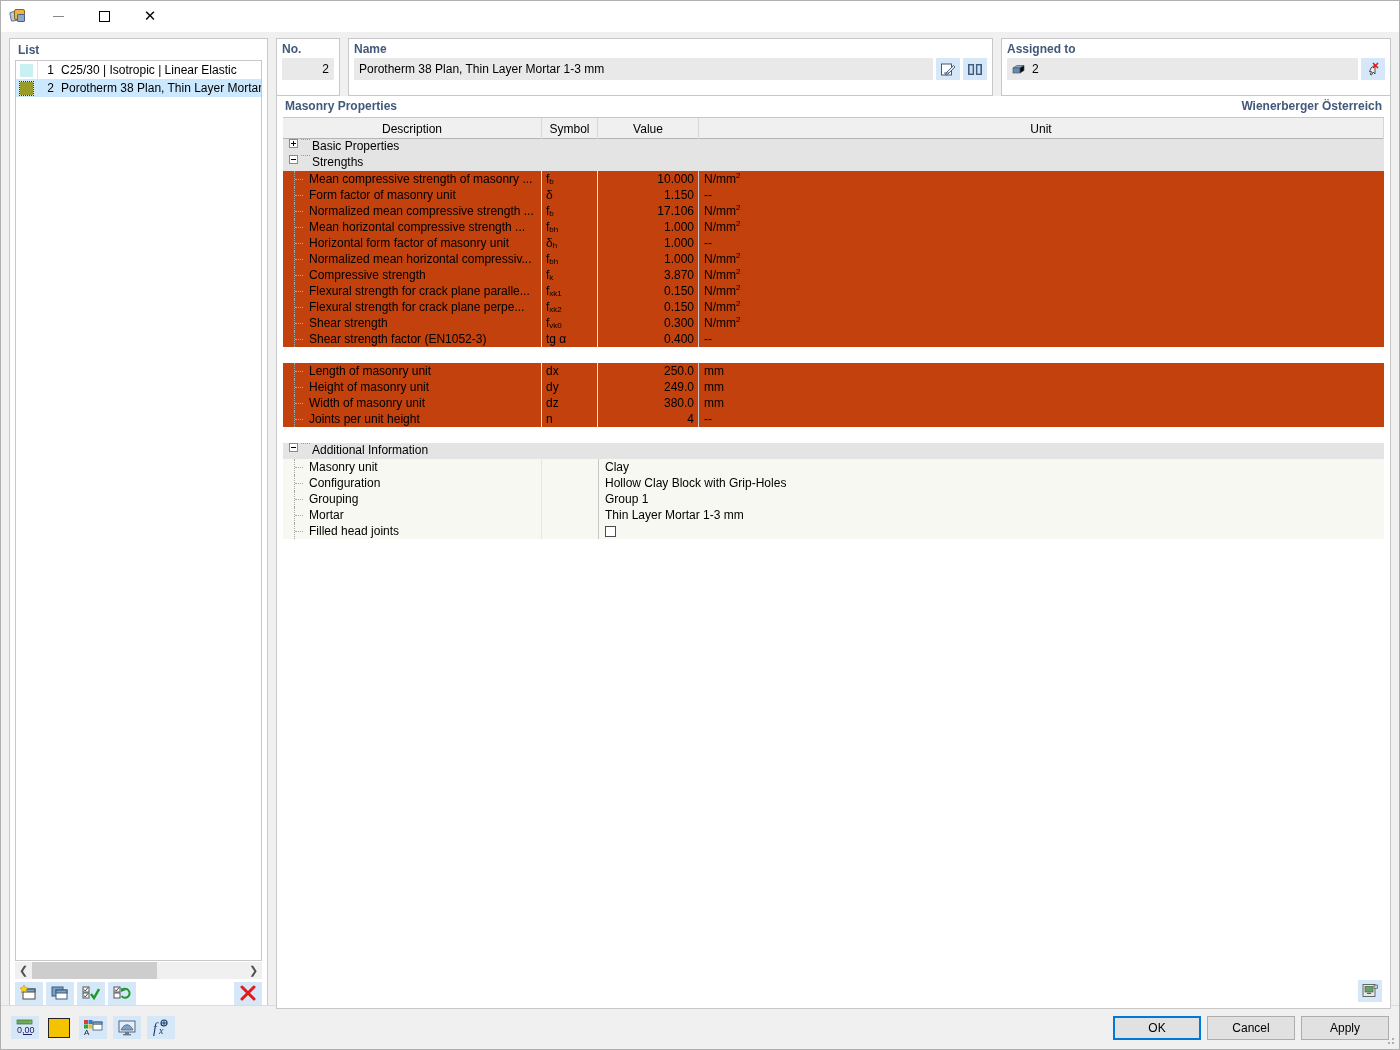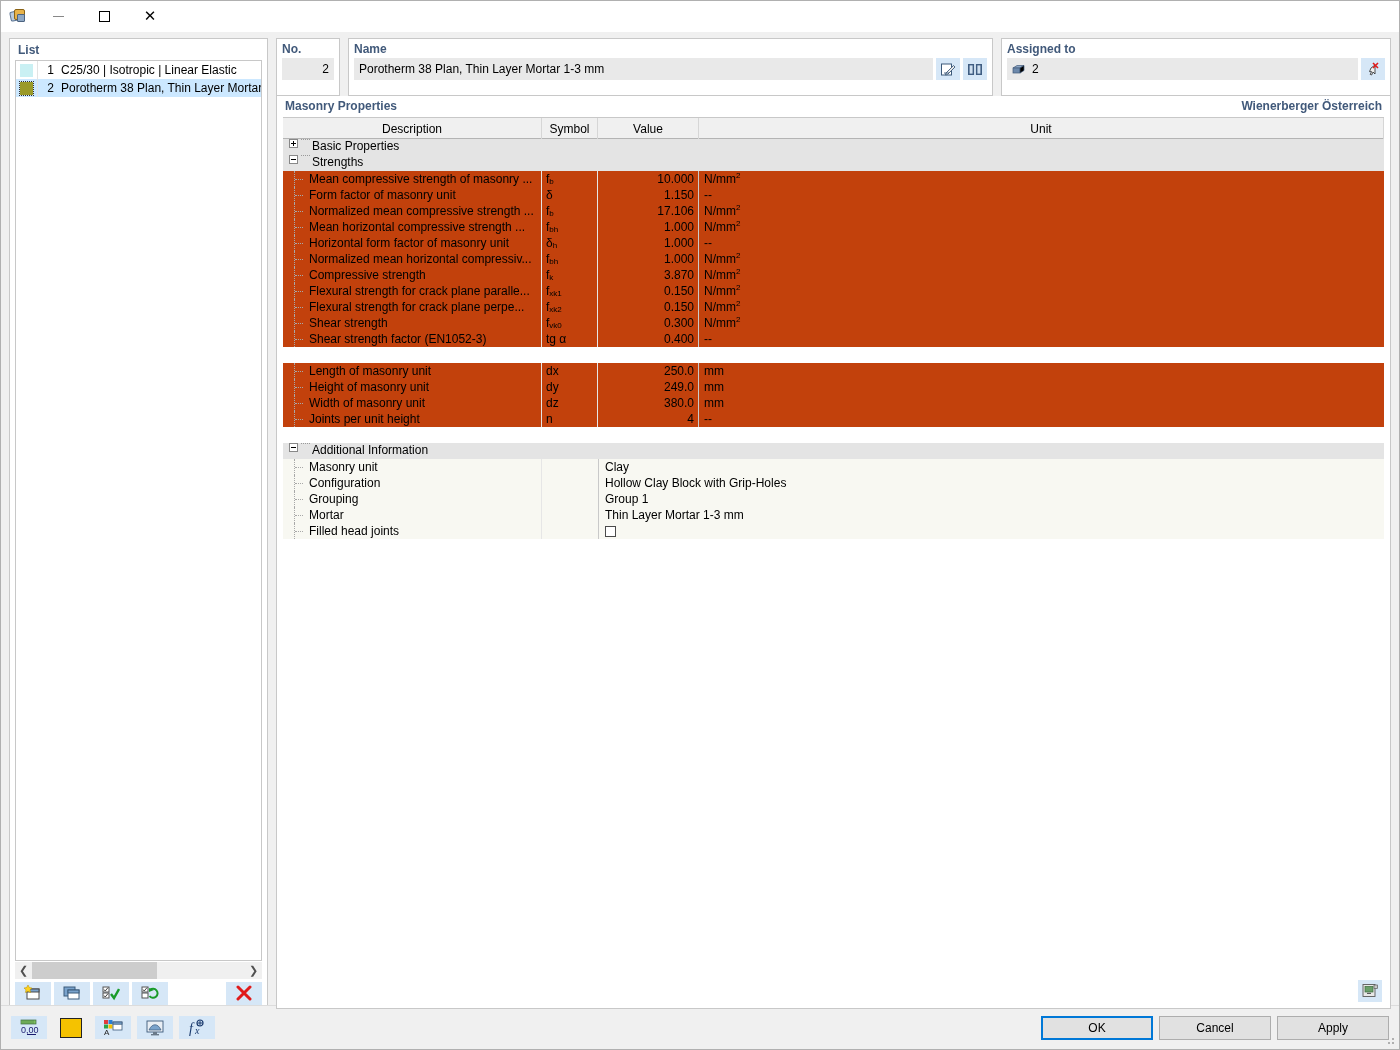--- a/index.html
+++ b/index.html
@@ -133,21 +133,21 @@
   .hs-thumb { position: absolute; left: 0; top: 0; width: 125px; height: 17px; background: #cdcdcd; }
   .left-toolbar {
     height: 30px;
     display: flex;
     align-items: center;
     padding: 0 5px;
     gap: 3px;
     flex: none;
   }
   .tb-btn {
-    width: 36px; height: 23px;
+    width: 28px; height: 23px;
     background: #d6e7f7;
     display: flex; align-items: center; justify-content: center;
     position: relative;
     flex: none;
   }
   .tb-btn.plain { background: transparent; }
   .tb-spacer { flex: 1; }
 
   
   .right-panel {
@@ -381,21 +381,21 @@
     flex: none;
     background: #f0f0f0;
     border-top: 1px solid #dcdcdc;
     display: flex;
     align-items: center;
     padding: 0 10px;
     gap: 6px;
   }
   .footer-spacer { flex: 1; }
   .dlg-btn {
-    width: 112px; height: 24px;
+    width: 88px; height: 24px;
     background: #e1e1e1;
     border: 1px solid #adadad;
     font-size: 12px;
     font-family: "Liberation Sans", sans-serif;
     display: flex; align-items: center; justify-content: center;
     color: #000;
   }
   .dlg-btn.primary { border: 2px solid #0078d7; }
   .grip {
     position: absolute;

